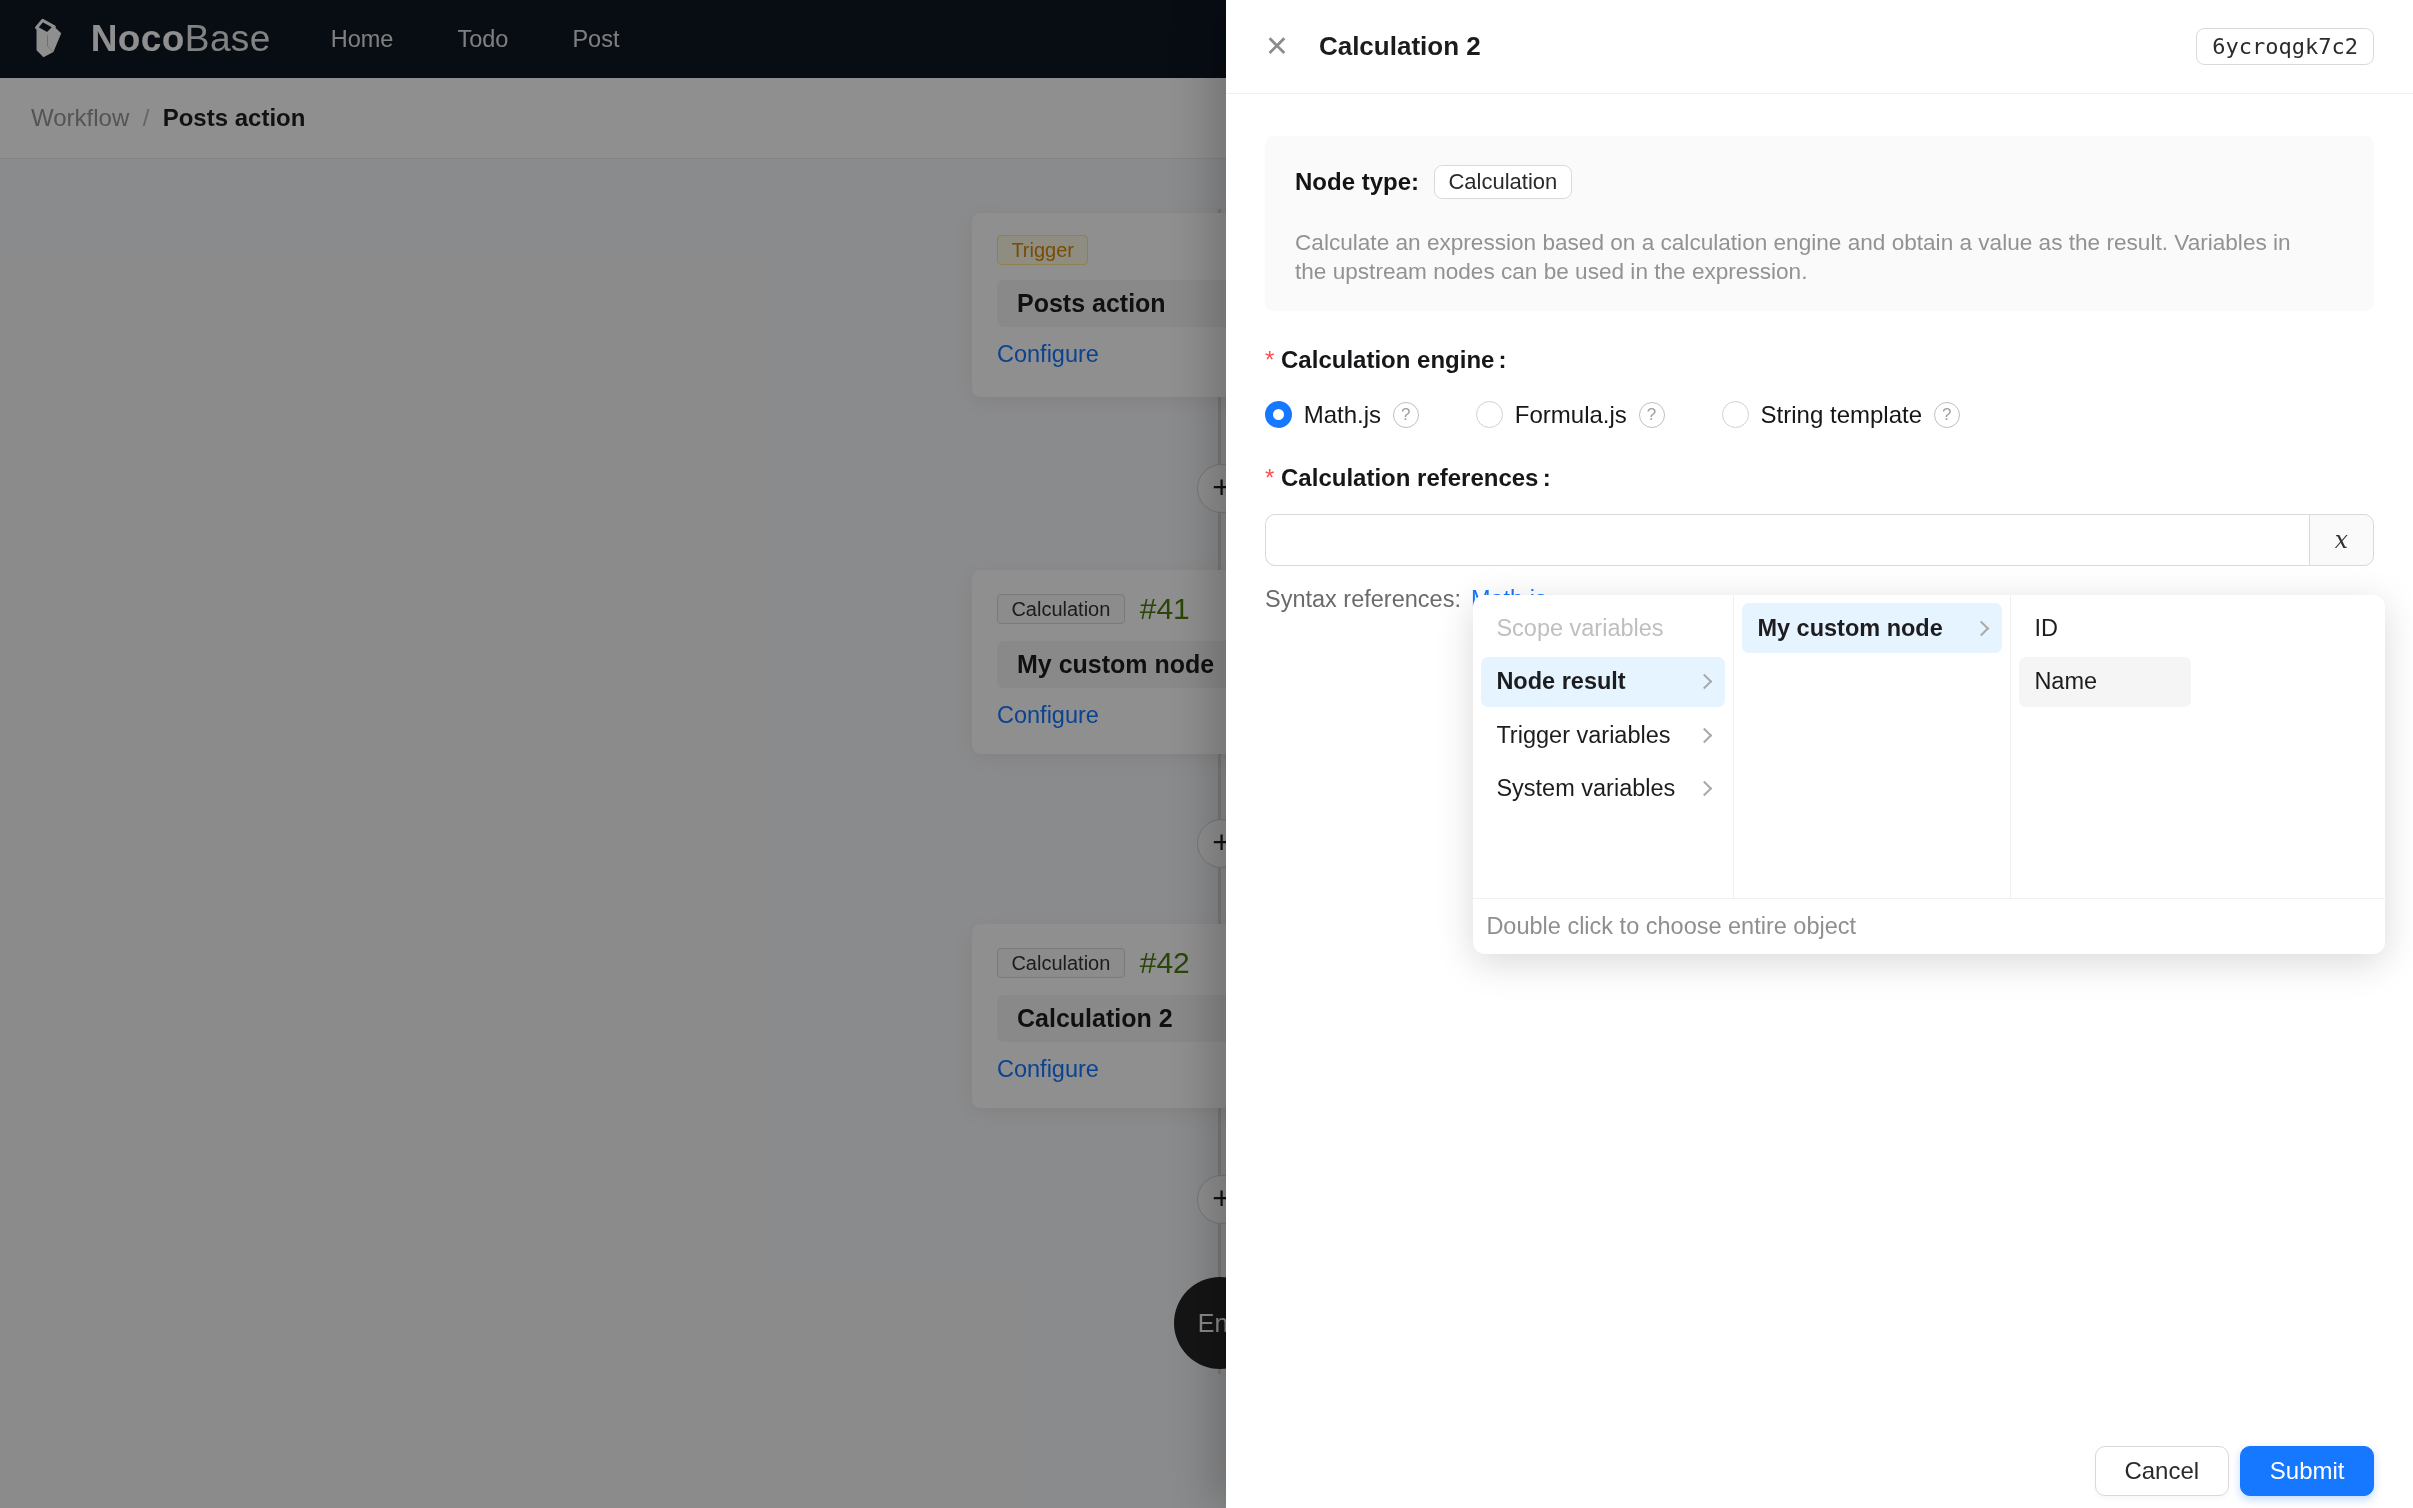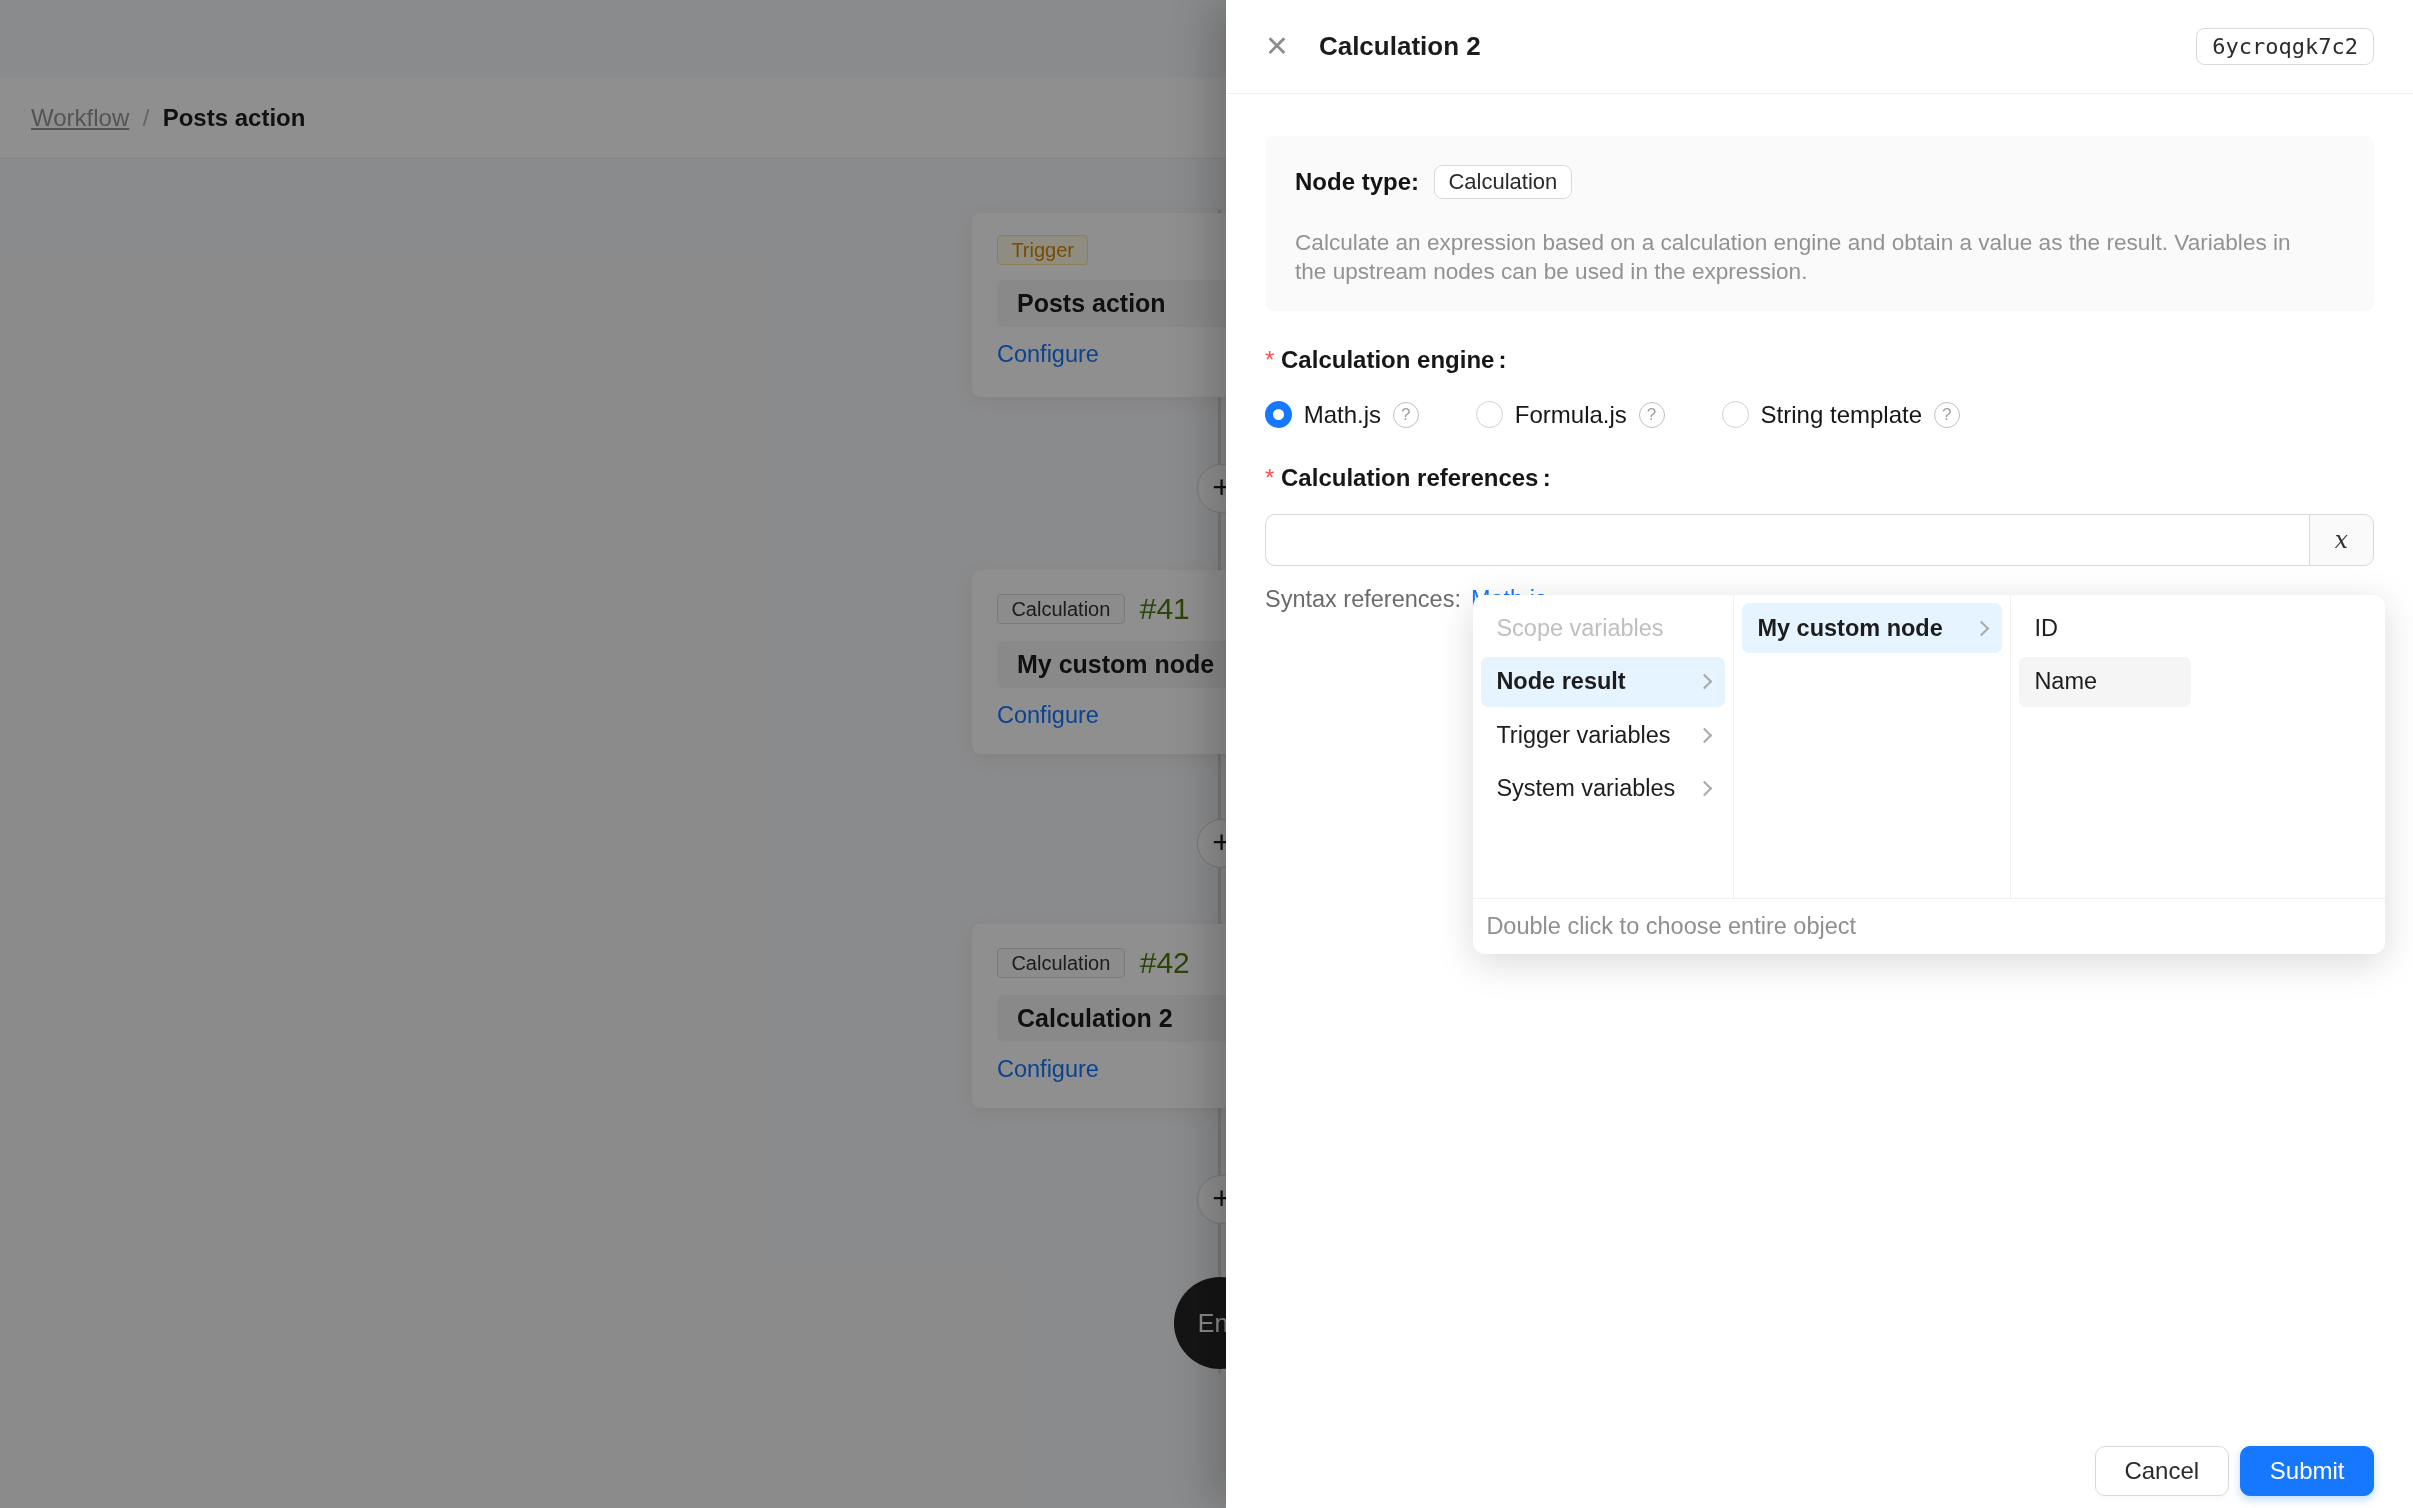--- a/index.html
+++ b/index.html
@@ -11,21 +11,21 @@
     display:flex;align-items:center;padding-left:27px;}
   .logo{display:flex;align-items:center;gap:11.7px;}
   .logo-text{font-size:37px;color:#fff;letter-spacing:0.4px;}
   .logo-text b{font-weight:800;}
   .logo-text span.light{font-weight:300;color:#e8e8e8;}
   .nav{display:flex;gap:64px;margin-left:60px;}
   .nav-item{color:rgba(255,255,255,.88);font-size:23.5px;cursor:pointer;}
 
   .breadcrumb-bar{position:absolute;left:0;top:78px;width:2413px;height:81px;background:#ffffff;
     border-bottom:0.8px solid #ebebeb;display:flex;align-items:center;padding-left:31px;gap:13.4px;}
-  .bc-grey{color:#979797;font-size:24px;text-decoration:underline;}
+  .bc-grey{color:#979797;font-size:24px;}
   .bc-sep{color:#b5b5b5;font-size:24px;}
   .bc-current{color:#1f1f1f;font-size:24px;font-weight:700;}
 
   .canvas{position:absolute;left:0;top:159px;width:2413px;height:1349px;background:#f7f8fa;}
   .flow-line{position:absolute;left:1218px;top:50px;width:2.5px;height:1165px;background:#dcdcdc;}
 
   .node-card{position:absolute;left:972px;width:486px;height:184px;background:#fff;border-radius:8.4px;
     box-shadow:0 5px 20px rgba(0,0,0,.07);padding:22px 25px;}
   .tag-row{display:flex;align-items:center;gap:15px;}
   .tag{font-size:20px;padding:2.5px 13.4px;border-radius:4px;border:1.7px solid #d9d9d9;background:#fafafa;color:#333;}
@@ -104,20 +104,35 @@
   .btn{height:50px;border-radius:10px;font-size:24px;display:flex;align-items:center;justify-content:center;
     padding:0 28.5px;cursor:pointer;}
   .btn-cancel{background:#fff;border:1.7px solid #d9d9d9;color:#2a2a2a;box-shadow:0 2.5px 5px rgba(0,0,0,.03);}
   .btn-submit{background:#1677ff;border:1.7px solid #1677ff;color:#fff;box-shadow:0 3.4px 8.4px rgba(22,119,255,.25);}
 </style>
 </head>
 <body>
 
 <div id="stage">
 
+  <div class="app-header">
+    <div class="logo">
+      <svg width="52" height="52" viewBox="0 0 24 24">
+        <path d="M7.2 3.4 L12.6 6.4 L9.4 9.6 L4.4 6.8 Z" fill="none" stroke="#ffffff" stroke-width="1.4" stroke-linejoin="round"></path>
+        <path d="M4.4 6.8 L9.4 9.6 L9.4 15.2 L12.2 18 L7.6 20.4 L4.4 17.2 Z" fill="#ffffff"></path>
+        <path d="M12.6 6.4 L15.8 9.4 L12.2 18 L9.4 15.2 L9.4 9.6 Z" fill="#ffffff"></path>
+      </svg>
+      <div class="logo-text"><b>Noco</b><span class="light">Base</span></div>
+    </div>
+    <div class="nav">
+      <div class="nav-item">Home</div>
+      <div class="nav-item">Todo</div>
+      <div class="nav-item">Post</div>
+    </div>
+  </div>
 
   <div class="breadcrumb-bar">
     <span class="bc-grey">Workflow</span>
     <span class="bc-sep">/</span>
     <span class="bc-current">Posts action</span>
   </div>
 
   <div class="canvas">
     <div class="flow-line"></div>
 

